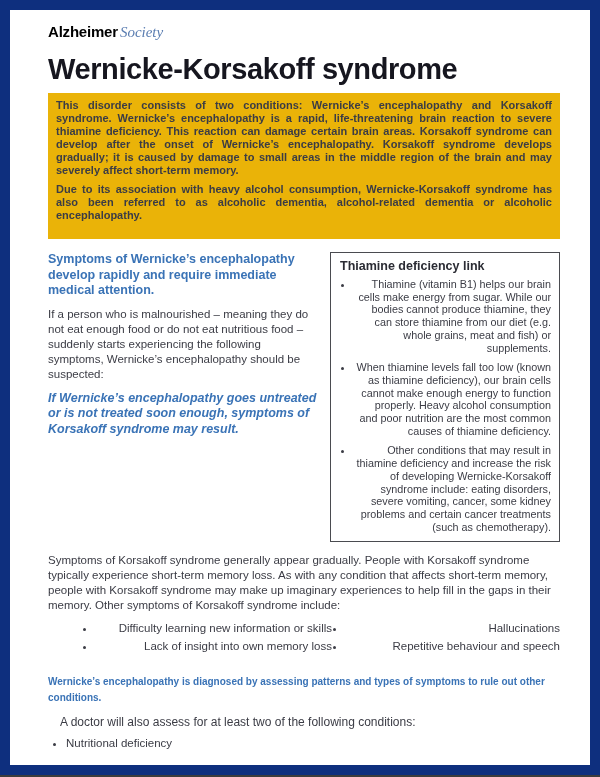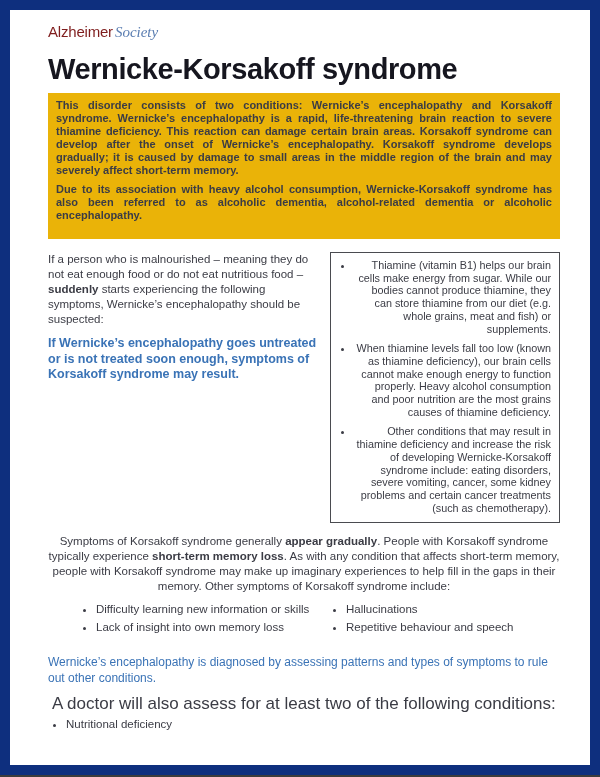--- a/index.html
+++ b/index.html
@@ -16,21 +16,21 @@
     background: #3c3c3c;
   }
   .page {
     position: absolute; top: 10px; left: 10px; right: 10px; bottom: 12px;
     background: #ffffff;
     padding: 13px 30px 0 38px;
     overflow: hidden;
   }
   
   .logo { font-size: 15px; line-height: 18px; white-space: nowrap; }
-  .logo-a { font-weight: normal; color: #7f1d1d; letter-spacing: -0.2px; text-align: right; }
+  .logo-a { font-weight: bold; color: #000000; letter-spacing: -0.2px; text-align: right; }
   .logo-s { font-family: Liberation Serif, serif; font-style: italic; color: #5a7db1; margin-left: 2px; }
   
   h1.title {
     font-size: 29px; line-height: 27px; font-weight: bold;
     color: #16161f; letter-spacing: -0.4px;
     margin: 15px 0 10px 0;
   }
   
   .intro-box { background: #eab308; padding: 6px 8px 7px 8px; }
   .intro-box p {
@@ -42,42 +42,42 @@
   
   .columns { display: flex; gap: 12px; margin-top: 13px; }
   .left-col { width: 270px; flex: none; }
   h2.blue {
     color: #3a73b6; font-size: 12.5px; line-height: 15.5px;
     font-weight: bold; margin: 0 0 8px 0;
   }
   .left-col p { font-size: 11.5px; line-height: 15px; color: #3b3c45; margin: 0 0 9px 0; }
   .left-col ul { margin: 0 0 9px 0; padding-left: 21px; list-style: disc outside; }
   .left-col li { font-size: 11.5px; line-height: 14px; margin-bottom: 6px; color: #3b3c45; }
-  .left-col h2.second { margin-top: 0; margin-bottom: 0; }
+  .left-col h2.second { margin-top: 0; margin-bottom: 0; font-style: italic; }
   
   .thiamine-box {
     flex: 1; border: 1px solid #4a4b50; background: #ffffff;
     padding: 6px 8px 8px 9px; align-self: flex-start;
   }
   .thiamine-box h3 { font-size: 12.5px; line-height: 15px; margin: 0 0 4px 0; color: #2b2c34; font-weight: bold; }
   .thiamine-box ul { margin: 0; padding-left: 14px; list-style: disc outside; text-align: right; }
   .thiamine-box li { font-size: 10.8px; line-height: 12.7px; margin-bottom: 7px; color: #3b3c45; }
   .thiamine-box li:last-child { margin-bottom: 0; }
   
-  p.full-para { font-size: 11.5px; line-height: 15px; color: #3b3c45; margin: 11px 0 8px 0; text-align: center; }
-  p.full-para b, .left-col p b { font-weight: bold; }
+  p.full-para { font-size: 11.5px; line-height: 15px; color: #3b3c45; margin: 11px 0 8px 0; }
+  p.full-para b, .left-col p b { font-weight: normal; }
   
-  .sym-cols { display: flex; margin: 0 0 16px 34px; }
+  .sym-cols { display: flex; margin: 0 0 16px 34px; text-align: right; }
   .sym-cols ul { margin: 0; padding-left: 14px; list-style: disc outside; }
   .sym-cols ul.c1 { width: 250px; flex: none; }
   .sym-cols ul.c2 { flex: 1; }
   .sym-cols li { font-size: 11.5px; line-height: 14px; margin-bottom: 4px; color: #3b3c45; }
   
-  h2.diag { color: #3a73b6; font-size: 12px; line-height: 15.5px; font-weight: normal; margin: 17px 0 10px 0; }
-  p.doctor { font-size: 17px; line-height: 15px; color: #3b3c45; margin: 0 0 6px 4px; }
+  h2.diag { color: #3a73b6; font-size: 10px; line-height: 15.5px; font-weight: bold; margin: 17px 0 10px 0; }
+  p.doctor { font-size: 12px; line-height: 15px; color: #3b3c45; margin: 0 0 6px 12px; }
   ul.diag-list { margin: 0; padding-left: 18px; list-style: disc outside; }
   ul.diag-list li { font-size: 11.5px; line-height: 14px; margin-bottom: 4.5px; color: #3b3c45; }
 </style>
 </head>
 <body>
 
 <div class="page">
 
   <div class="logo">
     <span class="logo-a">Alzheimer</span><span class="logo-s">Society</span>
@@ -86,28 +86,30 @@
   <h1 class="title">Wernicke-Korsakoff syndrome</h1>
 
   <div class="intro-box">
     <p>This disorder consists of two conditions: Wernicke’s encephalopathy and Korsakoff syndrome. Wernicke’s encephalopathy is a rapid, life-threatening brain reaction to severe thiamine deficiency. This reaction can damage certain brain areas. Korsakoff syndrome can develop after the onset of Wernicke’s encephalopathy. Korsakoff syndrome develops gradually; it is caused by damage to small areas in the middle region of the brain and may severely affect short-term memory.</p>
     <p>Due to its association with heavy alcohol consumption, Wernicke-Korsakoff syndrome has also been referred to as alcoholic dementia, alcohol-related dementia or alcoholic encephalopathy.</p>
   </div>
 
   <div class="columns">
 
     <div class="left-col">
+      <h2 class="blue">Symptoms of Wernicke’s encephalopathy develop rapidly and require immediate medical attention.</h2>
       <p><span>If a person who is malnourished – meaning they do not eat enough food or do not eat nutritious food – </span><b>suddenly</b><span> starts experiencing the following symptoms, Wernicke’s encephalopathy should be suspected:</span></p>
       <h2 class="blue second">If Wernicke’s encephalopathy goes untreated or is not treated soon enough, symptoms of Korsakoff syndrome may result.</h2>
     </div>
 
     <div class="thiamine-box">
+      <h3>Thiamine deficiency link</h3>
       <ul>
         <li>Thiamine (vitamin B1) helps our brain cells make energy from sugar. While our bodies cannot produce thiamine, they can store thiamine from our diet (e.g. whole grains, meat and fish) or supplements.</li>
-        <li>When thiamine levels fall too low (known as thiamine deficiency), our brain cells cannot make enough energy to function properly. Heavy alcohol consumption and poor nutrition are the most grains causes of thiamine deficiency.</li>
+        <li>When thiamine levels fall too low (known as thiamine deficiency), our brain cells cannot make enough energy to function properly. Heavy alcohol consumption and poor nutrition are the most common causes of thiamine deficiency.</li>
         <li>Other conditions that may result in thiamine deficiency and increase the risk of developing Wernicke-Korsakoff syndrome include: eating disorders, severe vomiting, cancer, some kidney problems and certain cancer treatments (such as chemotherapy).</li>
       </ul>
     </div>
 
   </div>
 
   <p class="full-para"><span>Symptoms of Korsakoff syndrome generally </span><b>appear gradually</b><span>. People with Korsakoff syndrome typically experience </span><b>short-term memory loss</b><span>. As with any condition that affects short-term memory, people with Korsakoff syndrome may make up imaginary experiences to help fill in the gaps in their memory. Other symptoms of Korsakoff syndrome include:</span></p>
 
   <div class="sym-cols">
     <ul class="c1">

